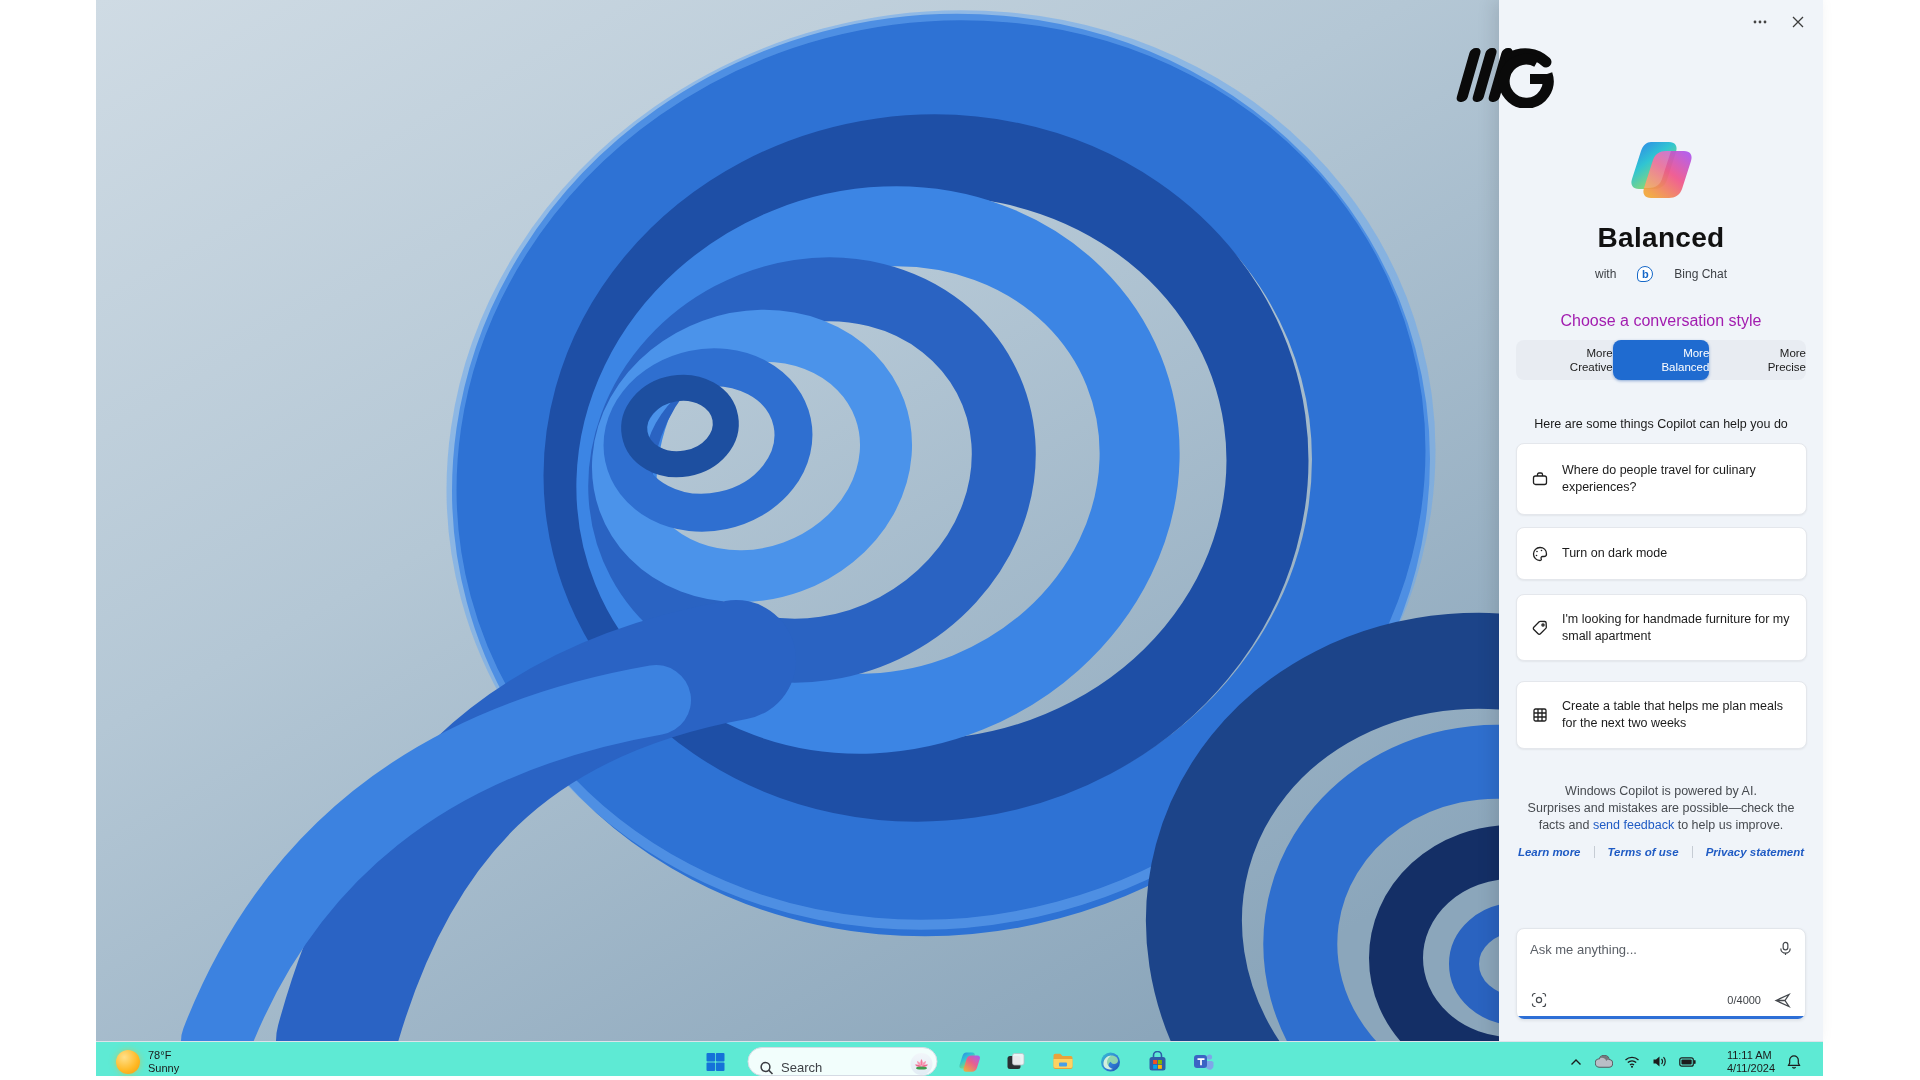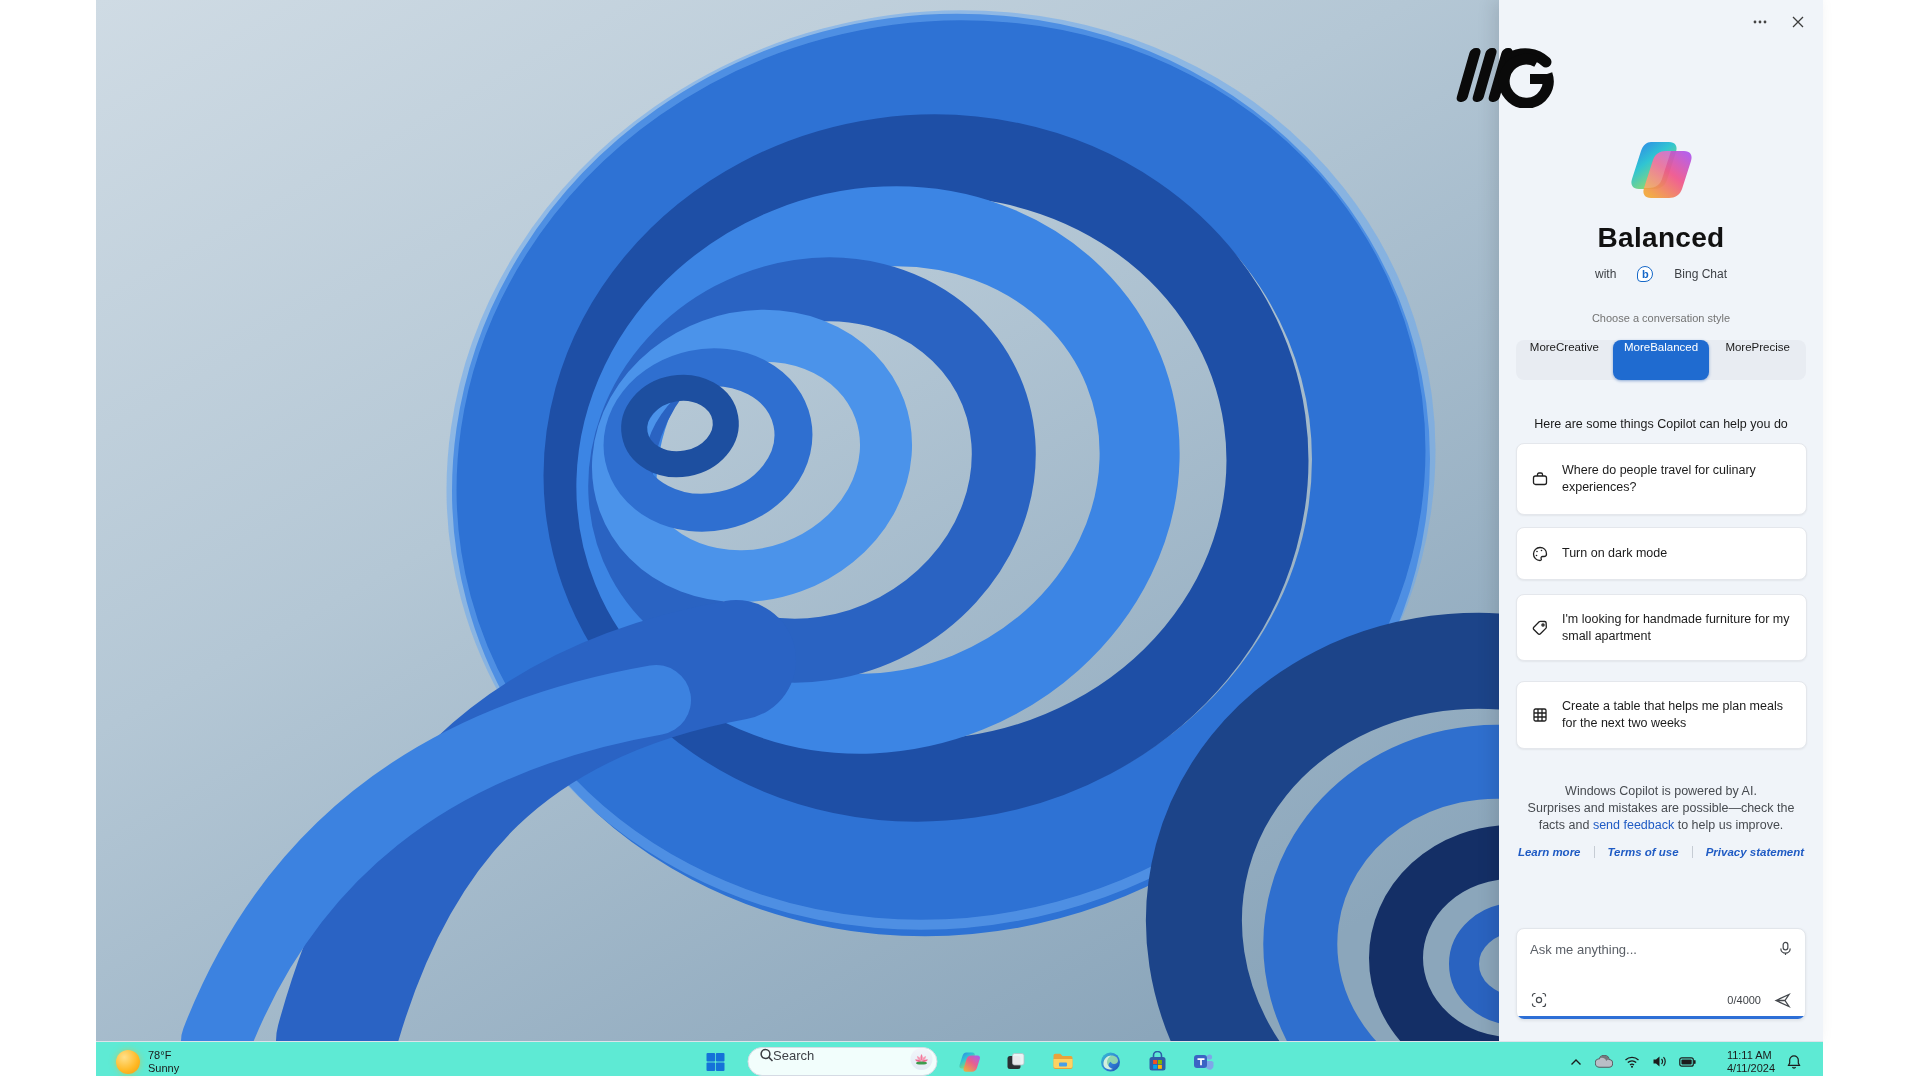--- a/index.html
+++ b/index.html
@@ -13,44 +13,44 @@
   
   .taskbar { position:absolute; left:96px; top:1041px; width:1727px; height:35px;
              background:#5eead4; border-top:1px solid #dde3ea; display:flex; align-items:center; }
   .weather { position:absolute; left:12px; top:0; height:39px; display:flex; align-items:center; gap:8px; padding:0 8px; border-radius:4px; cursor:default; }
   .sun { width:24px; height:24px; border-radius:50%; background:radial-gradient(circle at 35% 30%, #ffe08a, #ffb822 60%, #f09a10); box-shadow:0 0 6px rgba(250,180,40,.55); }
   .weather-text { font-size:11px; line-height:13px; color:#1a1a1a; }
   .task-center { position:absolute; left:50%; top:0; height:39px; transform:translateX(-50%);
                  display:flex; align-items:center; gap:17px; }
   .start-btn { width:30px; height:30px; display:flex; align-items:center; justify-content:center; border-radius:5px; }
   .search-pill { width:190px; height:29px; background:rgba(255,255,255,.92); border:1px solid #d5dbe4;
-                 border-radius:15px; display:flex; align-items:flex-start; padding:0 4px 0 11px; }
+                 border-radius:15px; display:flex; align-items:flex-end; padding:0 4px 0 11px; gap:8px; }
   .search-pill .search-label { flex:1; font-size:13px; color:#3f4247; }
   .lotus-bubble { width:22px; height:22px; border-radius:50%; background:linear-gradient(180deg,#f2f6fa,#e2ecf4); display:flex; align-items:center; justify-content:center; }
   .tb-icon { width:30px; height:30px; display:flex; align-items:center; justify-content:center; border-radius:5px; }
   .tb-icon svg { display:block; }
   .tray { position:absolute; right:0; top:0; height:39px; display:flex; align-items:center; gap:10px; padding-right:20px; }
   .tray-icon { width:18px; height:18px; display:flex; align-items:center; justify-content:center; }
   .clock { font-size:11px; line-height:13px; color:#1b1b1b; margin-left:20px; }
 
   
   .sidebar { position:absolute; left:1499px; top:0; width:324px; height:1041px; background:#f0f4f9;
              box-shadow:-6px 0 16px rgba(0,0,0,.10); font-size:13px; color:#1b1b1b; }
   .panel-header-btn { position:absolute; top:12px; width:26px; height:20px; display:flex; align-items:center; justify-content:center; border-radius:4px; }
   .btn-more { right:50px; }
   .btn-close { right:12px; }
   .copilot-logo { position:absolute; left:50%; top:138px; transform:translateX(-50%); }
   .copilot-title { position:absolute; top:222px; width:100%; text-align:center; font-size:28px; font-weight:700; color:#111; letter-spacing:.3px; }
   .copilot-subtitle { position:absolute; top:266px; width:100%; display:flex; align-items:center; justify-content:center; gap:21px; font-size:12px; color:#3c3f44; }
   .bing-badge { width:16px; height:16px; border-radius:50% 50% 50% 4px; border:1.6px solid #1668c8; background:#fff;
                 display:flex; align-items:center; justify-content:center; font-size:11px; font-weight:700; color:#1668c8; line-height:1; }
-  .style-title { position:absolute; top:312px; width:100%; text-align:center; font-size:11px; color:#737373; }
+  .style-title { position:absolute; top:312px; width:100%; text-align:center; font-size:16px; color:#a21caf; }
   .style-toggle { position:absolute; left:17px; top:340px; width:290px; height:40px; background:#e8ecf2;
                   border-radius:8px; display:flex; }
-  .style-seg { flex:1; display:flex; flex-direction:row; align-items:flex-start; justify-content:center;
+  .style-seg { flex:1; display:flex; flex-direction:column; align-items:flex-end; justify-content:center;
                font-size:11.5px; line-height:14px; color:#1b1b1b; border-radius:8px; cursor:pointer; }
   .style-seg.selected { background:#1f6bd0; color:#ffffff; box-shadow:0 1px 3px rgba(20,80,170,.45); }
   .suggest-title { position:absolute; top:417px; width:100%; text-align:center; font-size:12.5px; color:#1b1b1b; }
   .card { position:absolute; left:17px; width:291px; background:#ffffff; border:1px solid #e4e7ec; border-radius:8px;
           box-shadow:0 1px 2px rgba(0,0,0,.06); display:flex; align-items:center; padding:0 14px; gap:13px; cursor:pointer; }
   .card .card-text { font-size:12.5px; line-height:17px; color:#1b1b1b; max-width:230px; }
   .card .card-icon { flex:0 0 18px; display:flex; align-items:center; justify-content:center; }
   .card1 { top:443px; height:72px; }
   .card2 { top:527px; height:53px; }
   .card3 { top:594px; height:67px; }

